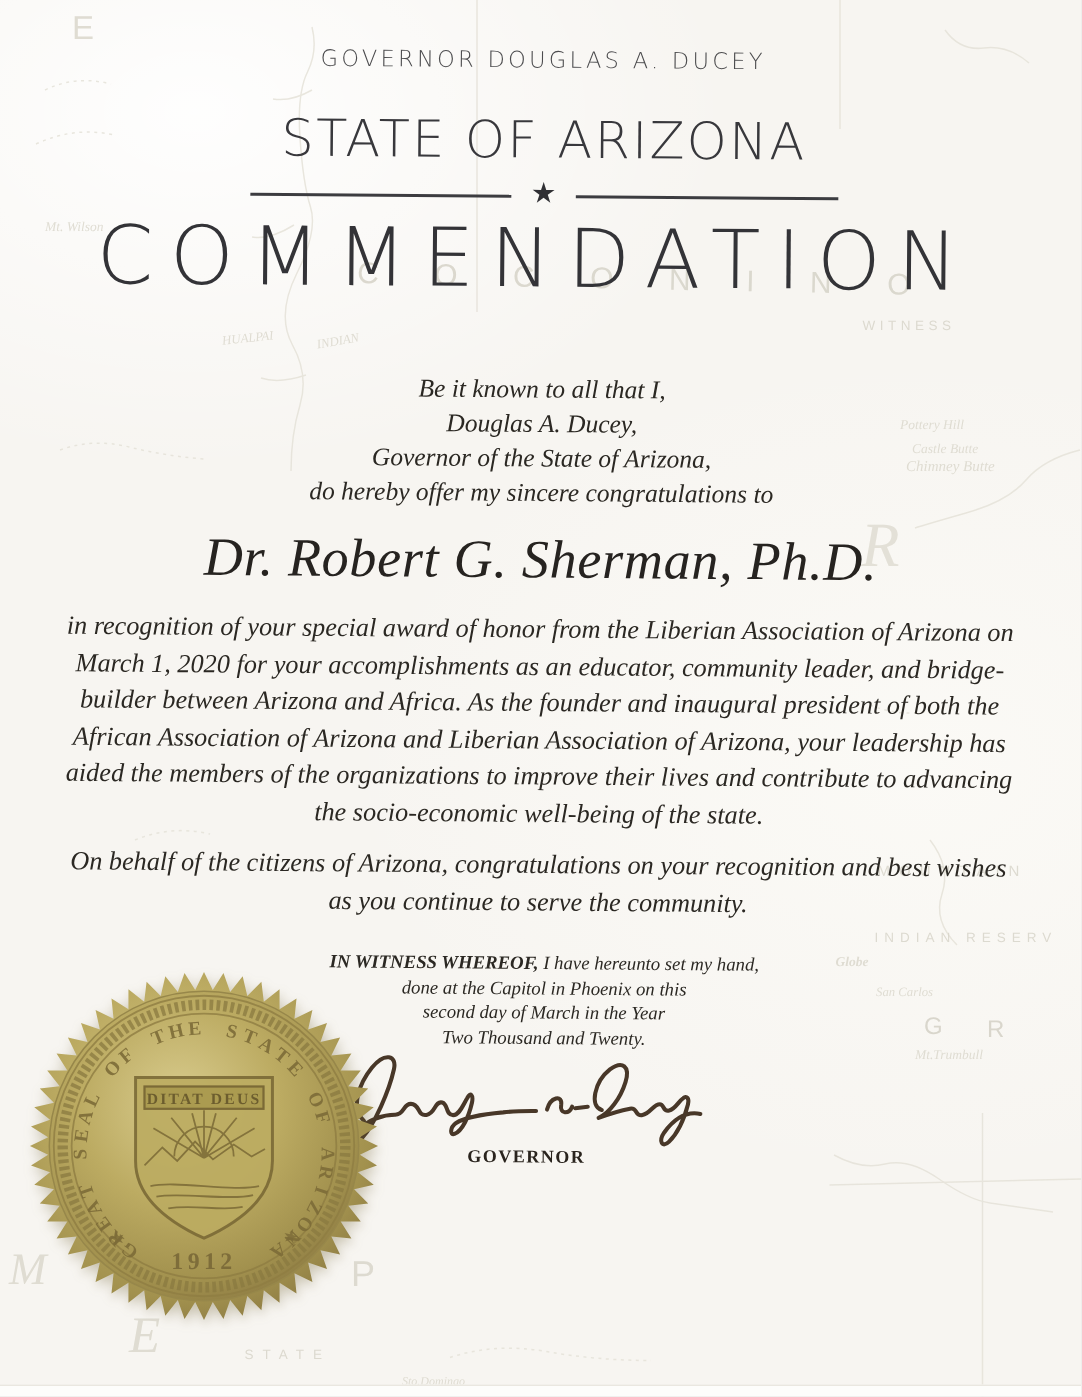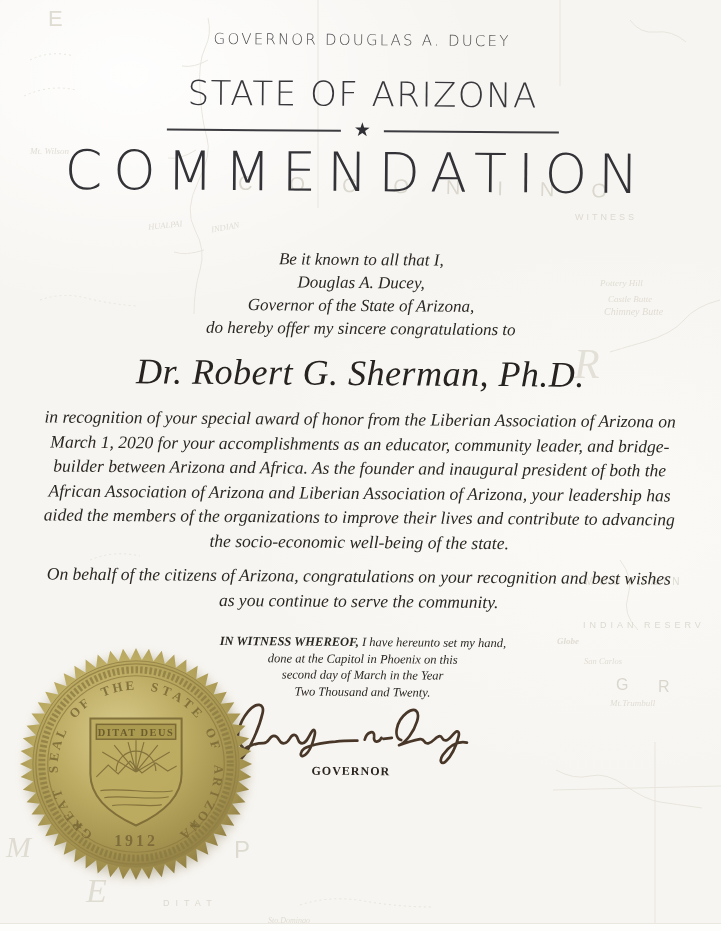--- a/index.html
+++ b/index.html
@@ -110,21 +110,21 @@
   <span class="wm" style="left:560px;top:620px;font-size:9px;letter-spacing:4px;margin-left:23px;">INDIAN RESERV</span>
   <span class="wm serifit" style="left:557px;top:636px;font-size:9px;font-weight:bold;">Globe</span>
   <span class="wm serifit" style="left:584px;top:656px;font-size:8.5px;">San Carlos</span>
   <span class="wm serifit" style="left:566px;top:698px;font-size:9px;margin-left:44px;">Mt.Trumbull</span>
   <span class="wm" style="left:616px;top:676px;font-size:16px;color:#d4d1c6;">G</span>
   <span class="wm" style="left:658px;top:678px;font-size:16px;color:#d4d1c6;">R</span>
   <span class="wm serifit" style="left:574px;top:340px;font-size:42px;color:#e0ddd3;">R</span>
   <span class="wm serifit" style="left:6px;top:830px;font-size:30px;">M</span>
   <span class="wm serifit" style="left:86px;top:872px;font-size:34px;">E</span>
   <span class="wm" style="left:234px;top:836px;font-size:24px;color:#d9d6cb;">P</span>
-  <span class="wm" style="left:163px;top:898px;font-size:9px;letter-spacing:6px;">DITAT</span>
+  <span class="wm" style="left:163px;top:898px;font-size:9px;letter-spacing:6px;">STATE</span>
   <span class="wm serifit" style="left:268px;top:898px;font-size:8px;margin-top:18px;">Sto.Domingo</span>
   <span class="wm serifit" style="left:30px;top:146px;font-size:9px;text-align:right;">Mt. Wilson</span>
   <span class="wm serifit" style="left:148px;top:220px;font-size:8.5px;transform:rotate(-6deg);">HUALPAI</span>
   <span class="wm serifit" style="left:211px;top:222px;font-size:8.5px;transform:rotate(-10deg);">INDIAN</span>
   <span class="wm" style="left:48px;top:6px;font-size:22px;color:#dad7cc;">E</span>
 
   <div class="content">
 
     <div class="gov-line">GOVERNOR DOUGLAS A. DUCEY</div>
 

